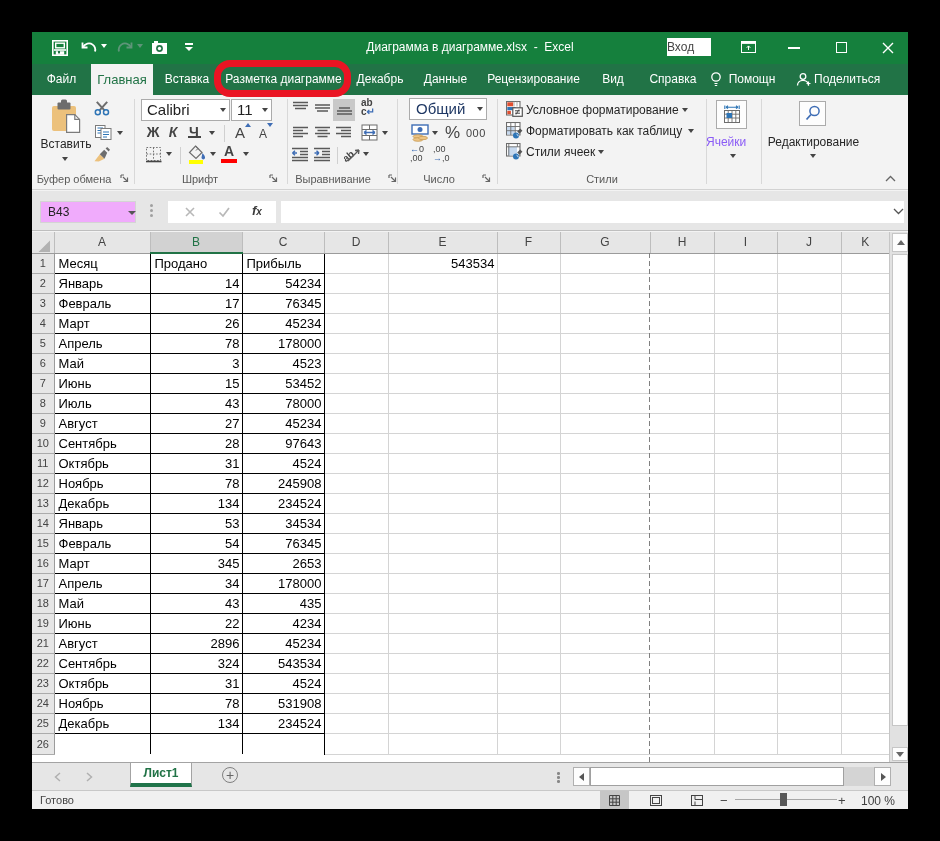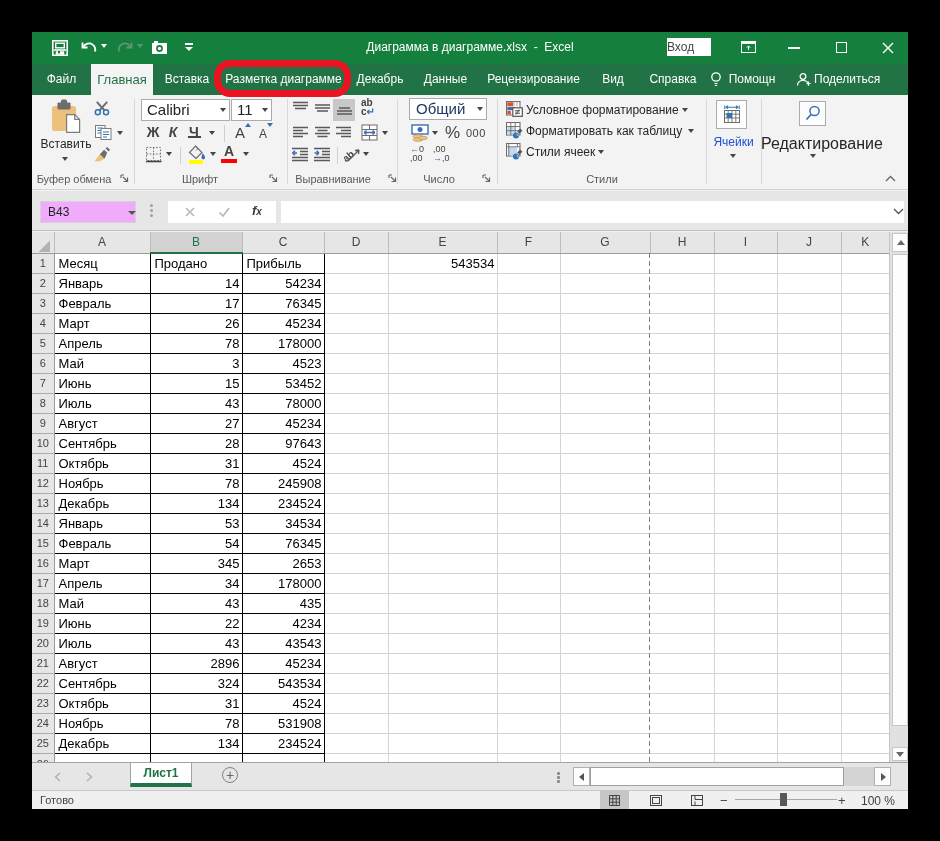--- a/index.html
+++ b/index.html
@@ -296,30 +296,30 @@
     <div class="gsep" style="left:674px"></div>
 
     <div class="abs" style="left:684px;top:5px;width:31px;height:29px;background:#fdfdfd;border:1px solid #ababab"></div>
     <svg class="abs" style="left:692px;top:10px" width="16" height="18" viewBox="0 0 16 18">
       <path d="M0.8 0.5 v3.4 M15.2 0.5 v3.4" stroke="#2e75b6" stroke-width="1.1"></path>
       <path d="M2 2.2 h12 M2 2.2 l2-1.4 M2 2.2 l2 1.4 M14 2.2 l-2-1.4 M14 2.2 l-2 1.4" stroke="#2e75b6" stroke-width="1.1" fill="none"></path>
       <rect x="0.5" y="5.5" width="15" height="12" fill="#fff" stroke="#6d6d6d"></rect>
       <path d="M0.5 9.2 h15 M0.5 13 h15 M4.2 5.5 v12 M8 5.5 v12 M11.8 5.5 v12" stroke="#6d6d6d" stroke-width="0.9"></path>
       <rect x="2.5" y="8" width="5.5" height="5" fill="#2e75b6"></rect>
     </svg>
-    <div class="abs" style="left:674px;top:40px;width:55px;height:14px;text-align:center;font-size:12px;color:#1d4ed8">Ячейки</div>
+    <div class="abs" style="left:674px;top:40px;width:55px;height:14px;text-align:left;font-size:12px;color:#8b5cf6">Ячейки</div>
     <div class="abs" style="left:698px;top:59px;width:0;height:0;border-left:3.5px solid transparent;border-right:3.5px solid transparent;border-top:4px solid #444"></div>
     <div class="gsep" style="left:729px"></div>
 
     <div class="abs" style="left:767px;top:6px;width:27px;height:25px;background:#fdfdfd;border:1px solid #ababab"></div>
     <svg class="abs" style="left:773px;top:10px" width="16" height="17" viewBox="0 0 16 17">
       <circle cx="9.5" cy="6" r="4.6" fill="none" stroke="#3e6db5" stroke-width="1.5"></circle>
       <path d="M6 9.5 L1.5 14.5" stroke="#3e6db5" stroke-width="1.8"></path>
     </svg>
-    <div class="abs" style="left:729px;top:40px;width:105px;height:14px;text-align:center;font-size:16px;color:#262626">Редактирование</div>
+    <div class="abs" style="left:729px;top:40px;width:105px;height:14px;text-align:center;font-size:12px;color:#262626">Редактирование</div>
     <div class="abs" style="left:778px;top:59px;width:0;height:0;border-left:3.5px solid transparent;border-right:3.5px solid transparent;border-top:4px solid #444"></div>
 
     <svg class="abs" style="left:853px;top:80px" width="11" height="7" viewBox="0 0 11 7">
       <path d="M1 6 L5.5 1.5 10 6" fill="none" stroke="#666" stroke-width="1.3"></path>
     </svg>
   </div>
   <div id="fbar">
     <div id="namebox">
       <div class="abs" style="left:7px;top:3px;font-size:12px;color:#222">B43</div>
       <div class="abs" style="left:87px;top:9px;width:0;height:0;border-left:4px solid transparent;border-right:4px solid transparent;border-top:4.5px solid #555"></div>
@@ -637,34 +637,20 @@
             <td></td>
             <td></td>
             <td></td>
             <td></td>
             <td></td>
             <td></td>
             <td></td>
             <td style="border-right:none"></td>
           </tr>
       <tr>
-            <td class="rh">20</td>
-            <td class="tb">Июль</td>
-            <td class="tb num">43</td>
-            <td class="tb num">43543</td>
-            <td></td>
-            <td></td>
-            <td></td>
-            <td></td>
-            <td></td>
-            <td></td>
-            <td></td>
-            <td style="border-right:none"></td>
-          </tr>
-      <tr>
             <td class="rh">21</td>
             <td class="tb">Август</td>
             <td class="tb num">2896</td>
             <td class="tb num">45234</td>
             <td></td>
             <td></td>
             <td></td>
             <td></td>
             <td></td>
             <td></td>

